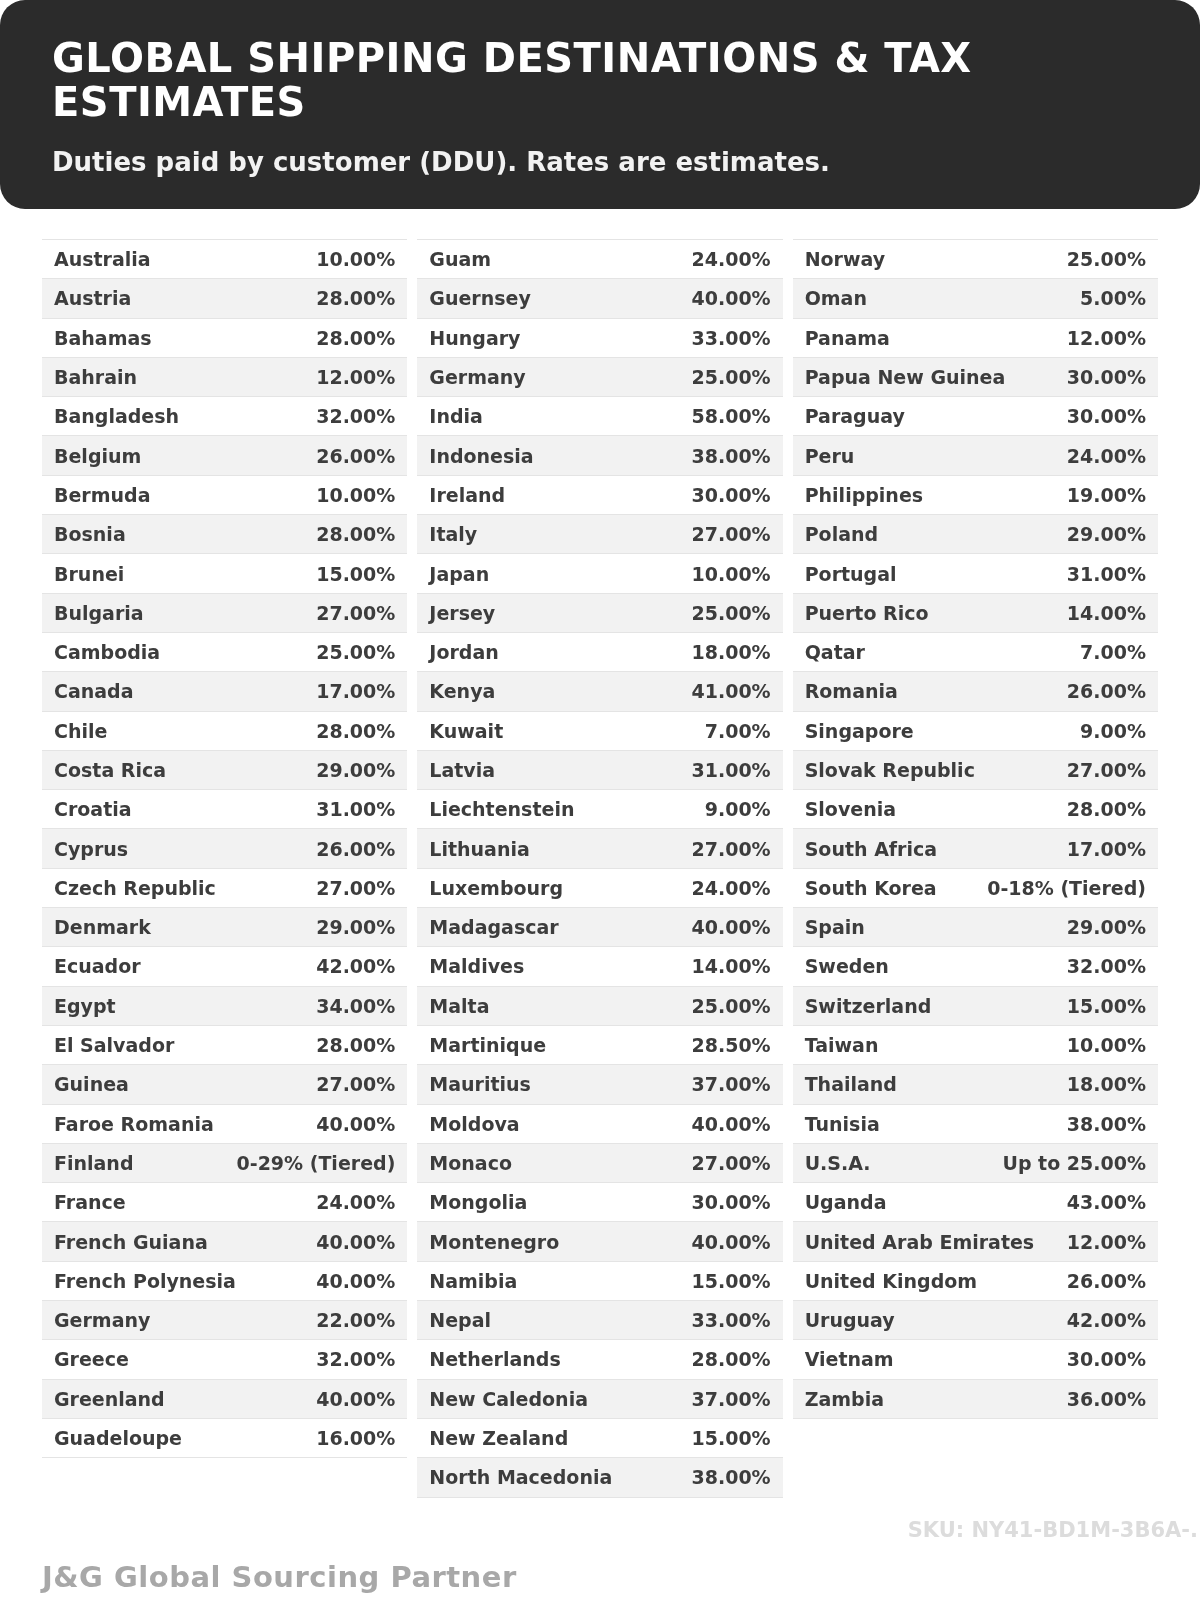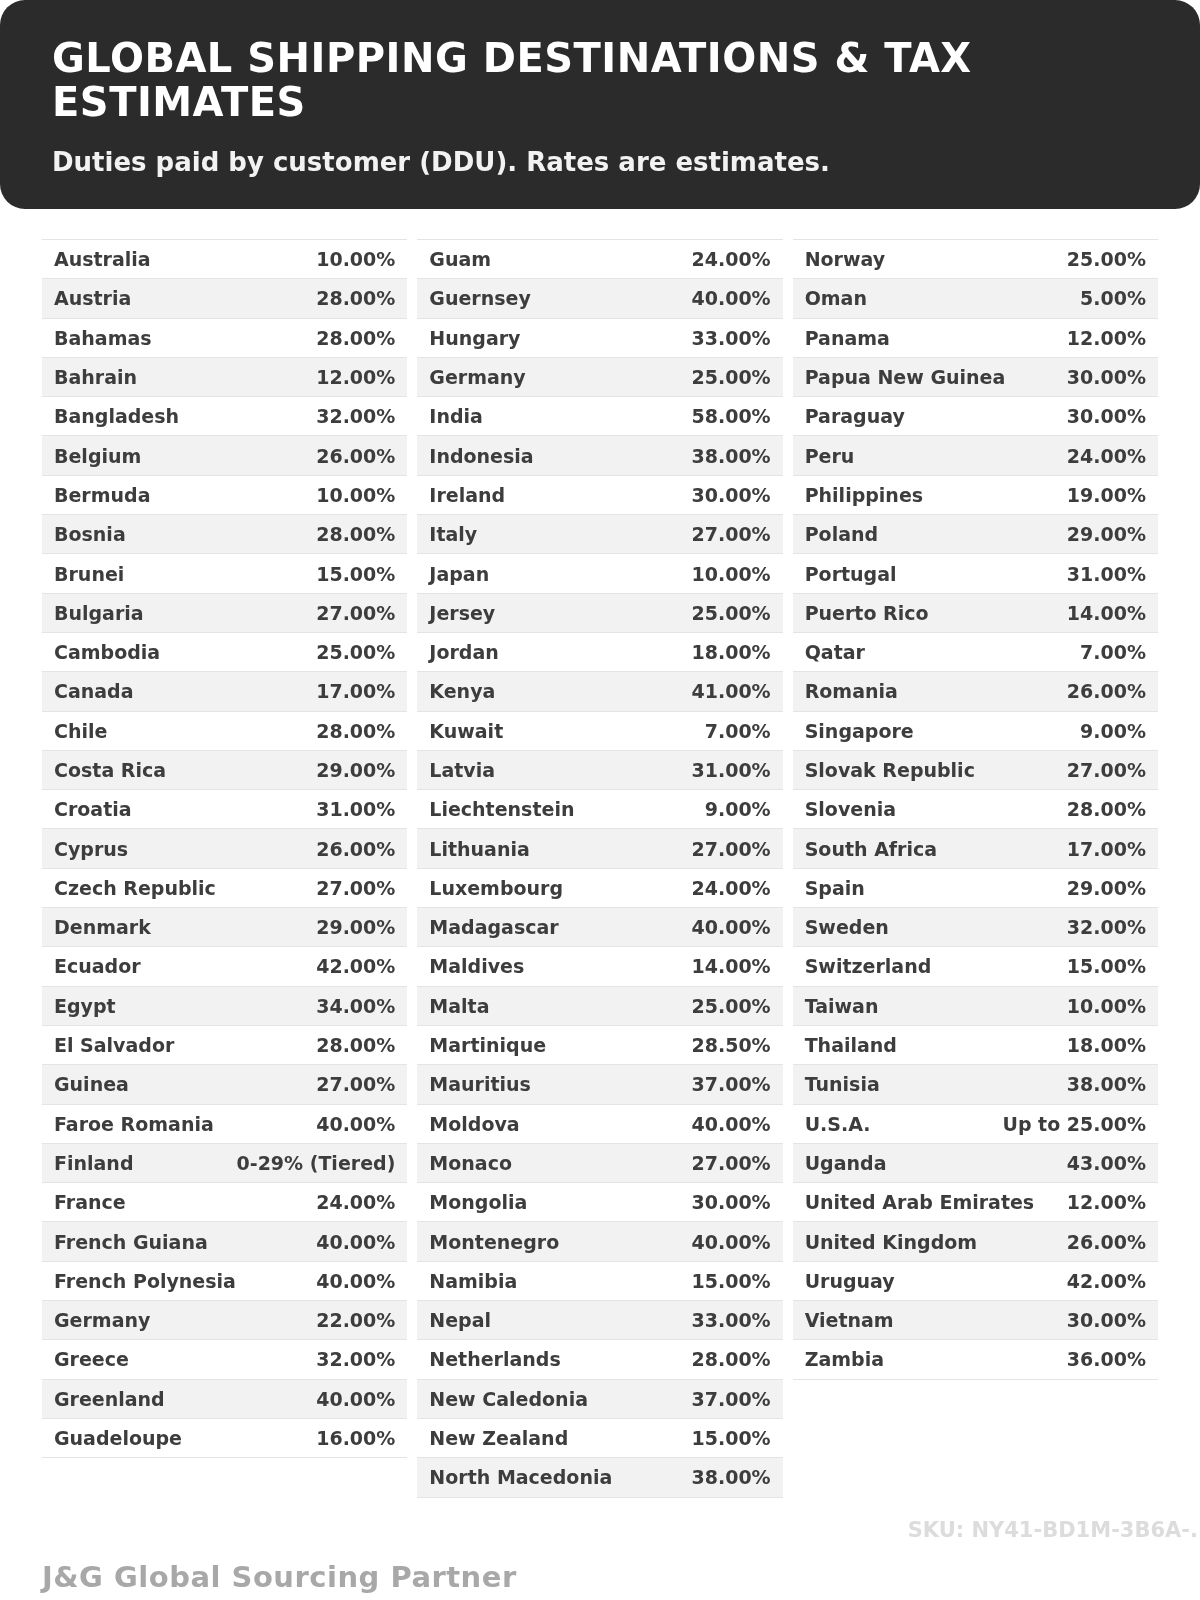--- a/index.html
+++ b/index.html
@@ -412,20 +412,24 @@
       </div>
       <div class="row">
         <span class="country">Slovenia</span>
         <span class="rate">28.00%</span>
       </div>
       <div class="row">
         <span class="country">South Africa</span>
         <span class="rate">17.00%</span>
       </div>
       <div class="row">
+        <span class="country">South Korea</span>
+        <span class="rate">0-18% (Tiered)</span>
+      </div>
+      <div class="row">
         <span class="country">Spain</span>
         <span class="rate">29.00%</span>
       </div>
       <div class="row">
         <span class="country">Sweden</span>
         <span class="rate">32.00%</span>
       </div>
       <div class="row">
         <span class="country">Switzerland</span>
         <span class="rate">15.00%</span>

